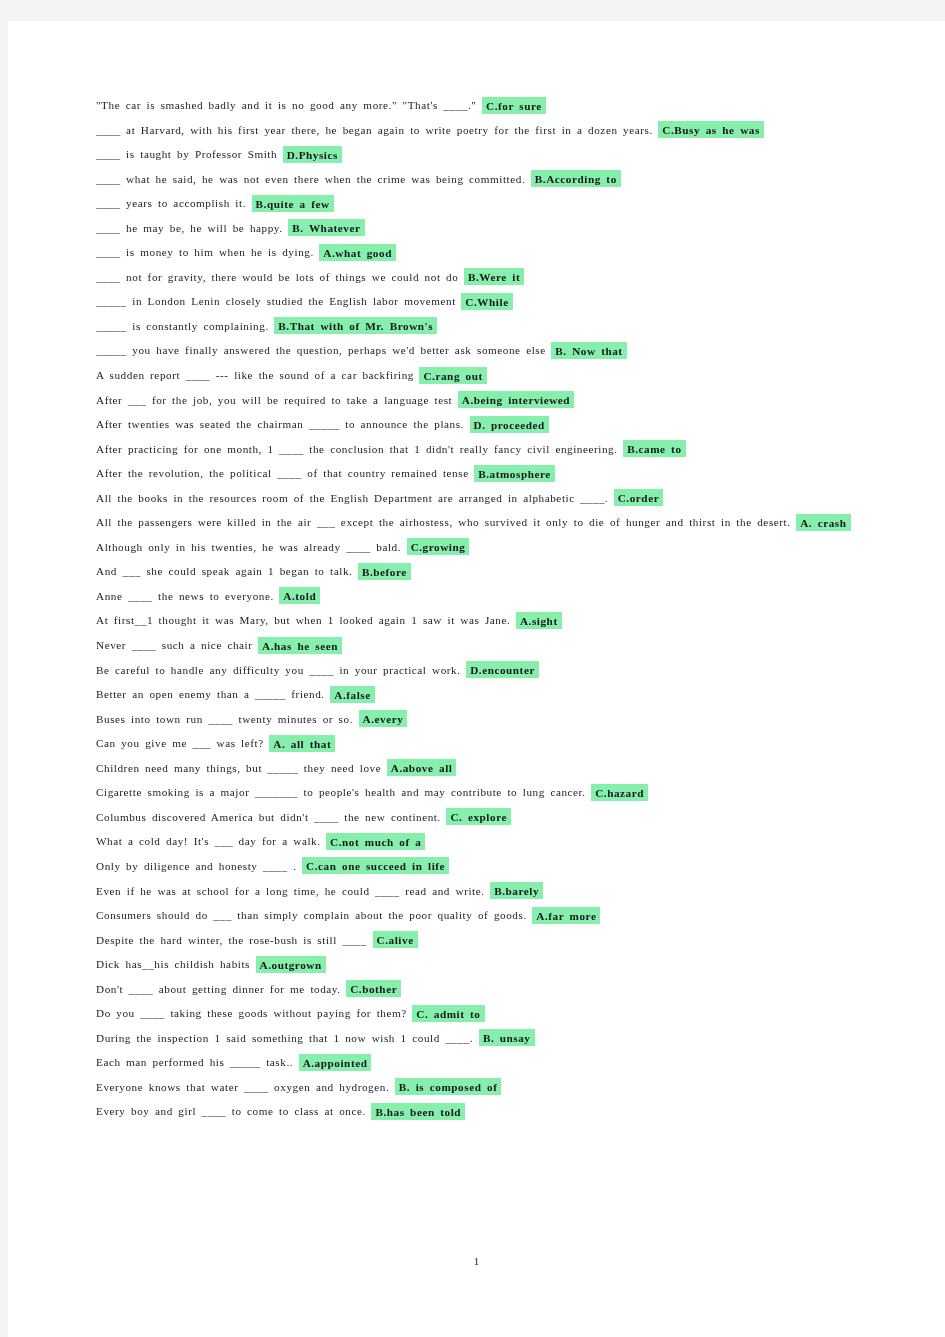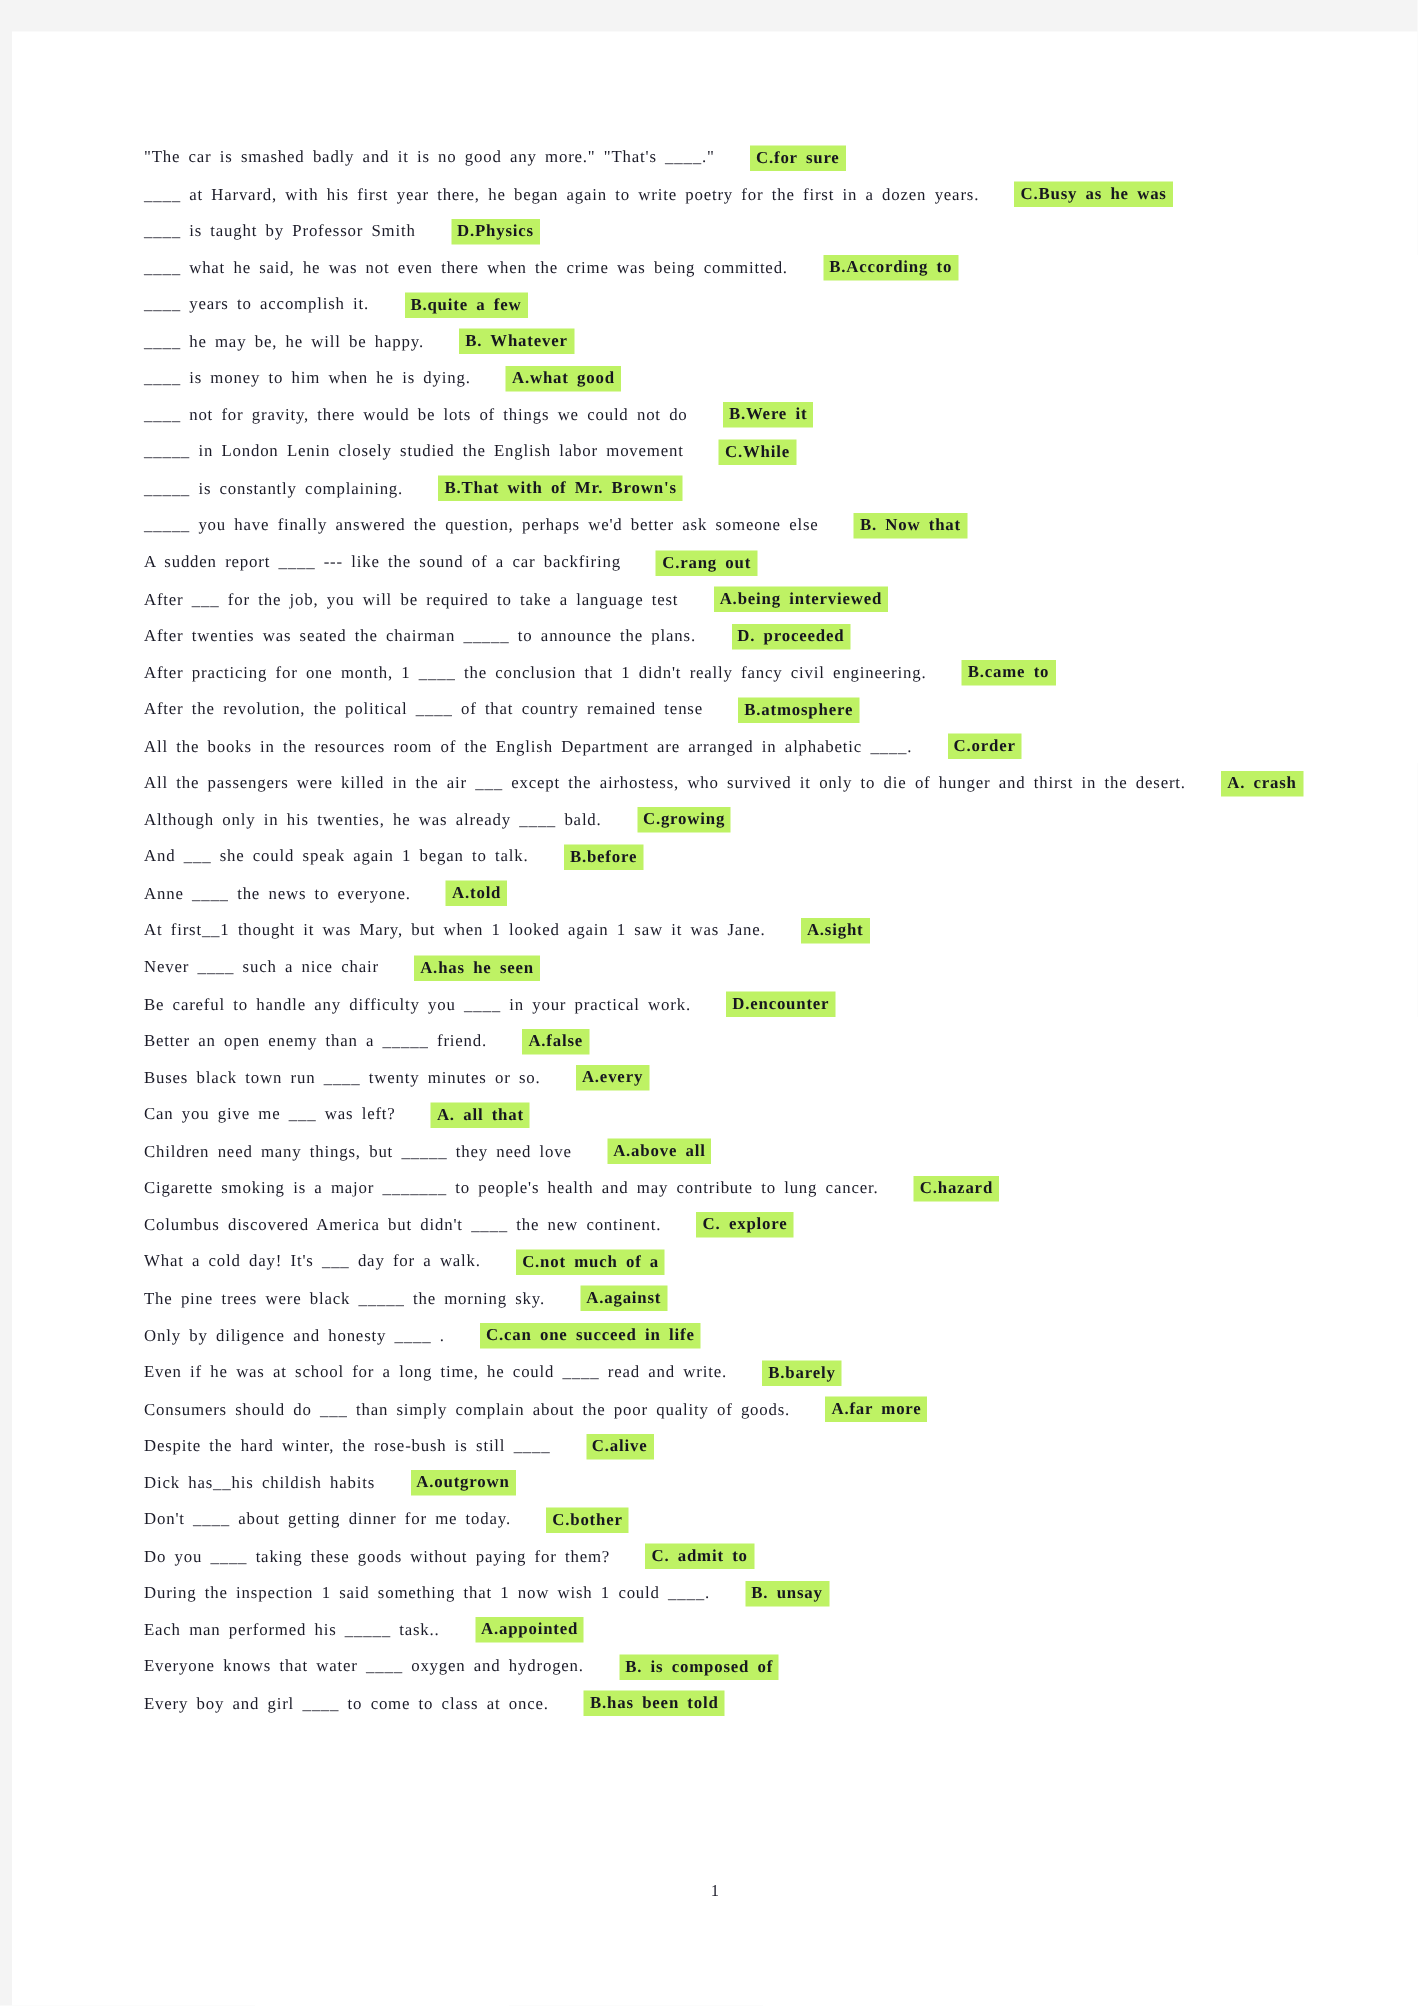--- a/index.html
+++ b/index.html
@@ -35,27 +35,26 @@
     color: #1b1b28;
     white-space: nowrap;
     letter-spacing: 0.55px;
     word-spacing: 2.2px;
     height: 24.55px;
   }
   .qline .stem {
     display: inline;
   }
   .ans {
-    background: #bef264;
+    background: #86efac;
     color: #16161f;
     padding: 2.5px 4px 2.5px 4px;
     font-weight: bold;
     letter-spacing: 0.55px;
     word-spacing: 2.2px;
-    margin-left: 18px;
   }
   #pagenum {
     position: absolute;
     left: 0;
     top: 1234px;
     width: 937px;
     text-align: center;
     font-size: 11px;
     color: #1b1b28;
     font-family: "Liberation Serif", "DejaVu Serif", serif;
@@ -84,27 +83,26 @@
       <div class="qline"><span class="stem">After the revolution, the political ____ of that country remained tense</span> <span class="ans">B.atmosphere</span></div>
       <div class="qline"><span class="stem">All the books in the resources room of the English Department are arranged in alphabetic ____.</span> <span class="ans">C.order</span></div>
       <div class="qline"><span class="stem">All the passengers were killed in the air ___ except the airhostess, who survived it only to die of hunger and thirst in the desert.</span> <span class="ans">A. crash</span></div>
       <div class="qline"><span class="stem">Although only in his twenties, he was already ____ bald.</span> <span class="ans">C.growing</span></div>
       <div class="qline"><span class="stem">And ___ she could speak again 1 began to talk.</span> <span class="ans">B.before</span></div>
       <div class="qline"><span class="stem">Anne ____ the news to everyone.</span> <span class="ans">A.told</span></div>
       <div class="qline"><span class="stem">At first__1 thought it was Mary, but when 1 looked again 1 saw it was Jane.</span> <span class="ans">A.sight</span></div>
       <div class="qline"><span class="stem">Never ____ such a nice chair</span> <span class="ans">A.has he seen</span></div>
       <div class="qline"><span class="stem">Be careful to handle any difficulty you ____ in your practical work.</span> <span class="ans">D.encounter</span></div>
       <div class="qline"><span class="stem">Better an open enemy than a _____ friend.</span> <span class="ans">A.false</span></div>
-      <div class="qline"><span class="stem">Buses black town run ____ twenty minutes or so.</span> <span class="ans">A.every</span></div>
+      <div class="qline"><span class="stem">Buses into town run ____ twenty minutes or so.</span> <span class="ans">A.every</span></div>
       <div class="qline"><span class="stem">Can you give me ___ was left?</span> <span class="ans">A. all that</span></div>
       <div class="qline"><span class="stem">Children need many things, but _____ they need love</span> <span class="ans">A.above all</span></div>
       <div class="qline"><span class="stem">Cigarette smoking is a major _______ to people's health and may contribute to lung cancer.</span> <span class="ans">C.hazard</span></div>
       <div class="qline"><span class="stem">Columbus discovered America but didn't ____ the new continent.</span> <span class="ans">C. explore</span></div>
       <div class="qline"><span class="stem">What a cold day! It's ___ day for a walk.</span> <span class="ans">C.not much of a</span></div>
-      <div class="qline"><span class="stem">The pine trees were black _____ the morning sky.</span> <span class="ans">A.against</span></div>
       <div class="qline"><span class="stem">Only by diligence and honesty ____ .</span> <span class="ans">C.can one succeed in life</span></div>
       <div class="qline"><span class="stem">Even if he was at school for a long time, he could ____ read and write.</span> <span class="ans">B.barely</span></div>
       <div class="qline"><span class="stem">Consumers should do ___ than simply complain about the poor quality of goods.</span> <span class="ans">A.far more</span></div>
       <div class="qline"><span class="stem">Despite the hard winter, the rose-bush is still ____</span> <span class="ans">C.alive</span></div>
       <div class="qline"><span class="stem">Dick has__his childish habits</span> <span class="ans">A.outgrown</span></div>
       <div class="qline"><span class="stem">Don't ____ about getting dinner for me today.</span> <span class="ans">C.bother</span></div>
       <div class="qline"><span class="stem">Do you ____ taking these goods without paying for them?</span> <span class="ans">C. admit to</span></div>
       <div class="qline"><span class="stem">During the inspection 1 said something that 1 now wish 1 could ____.</span> <span class="ans">B. unsay</span></div>
       <div class="qline"><span class="stem">Each man performed his _____ task..</span> <span class="ans">A.appointed</span></div>
       <div class="qline"><span class="stem">Everyone knows that water ____ oxygen and hydrogen.</span> <span class="ans">B. is composed of</span></div>

